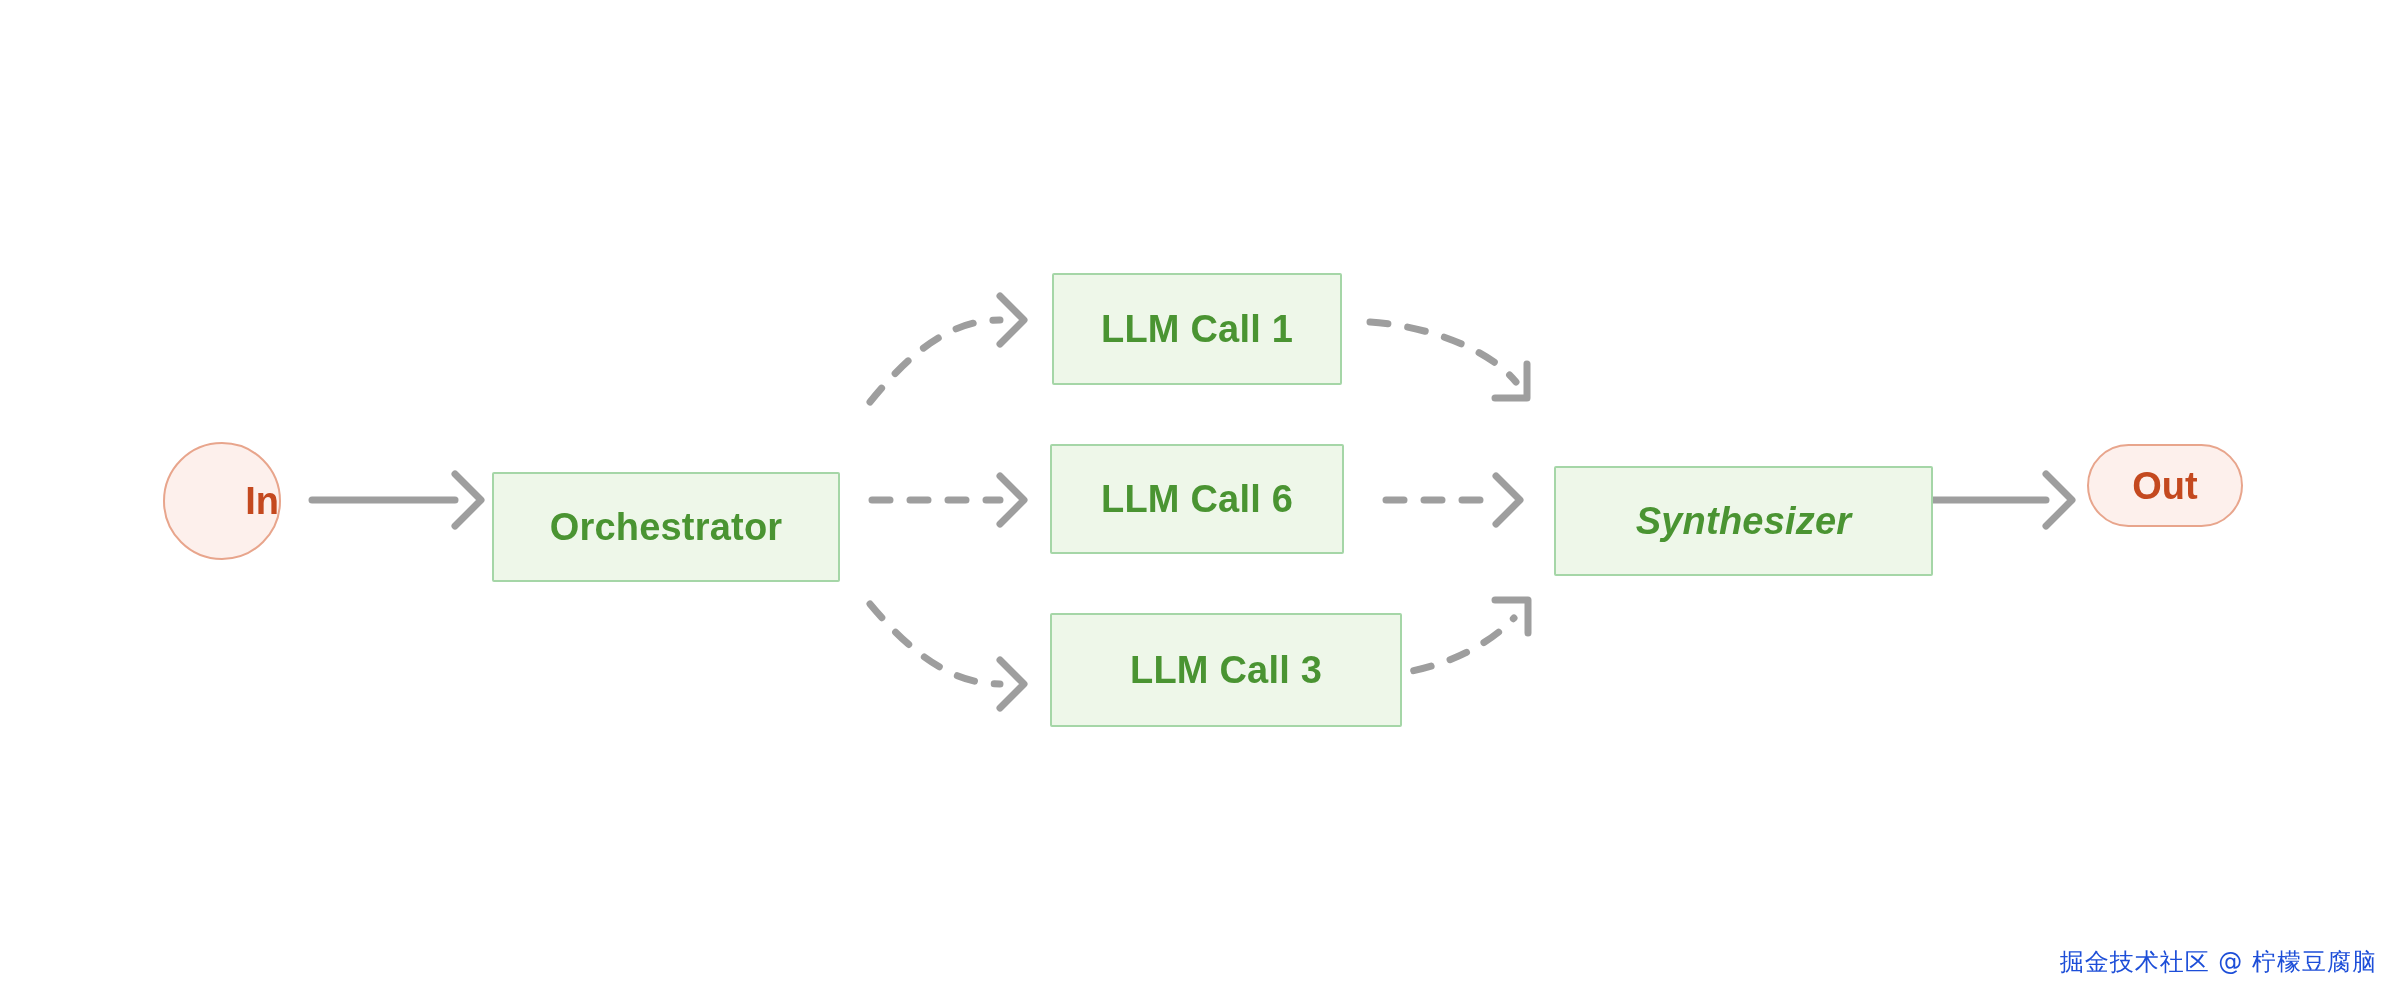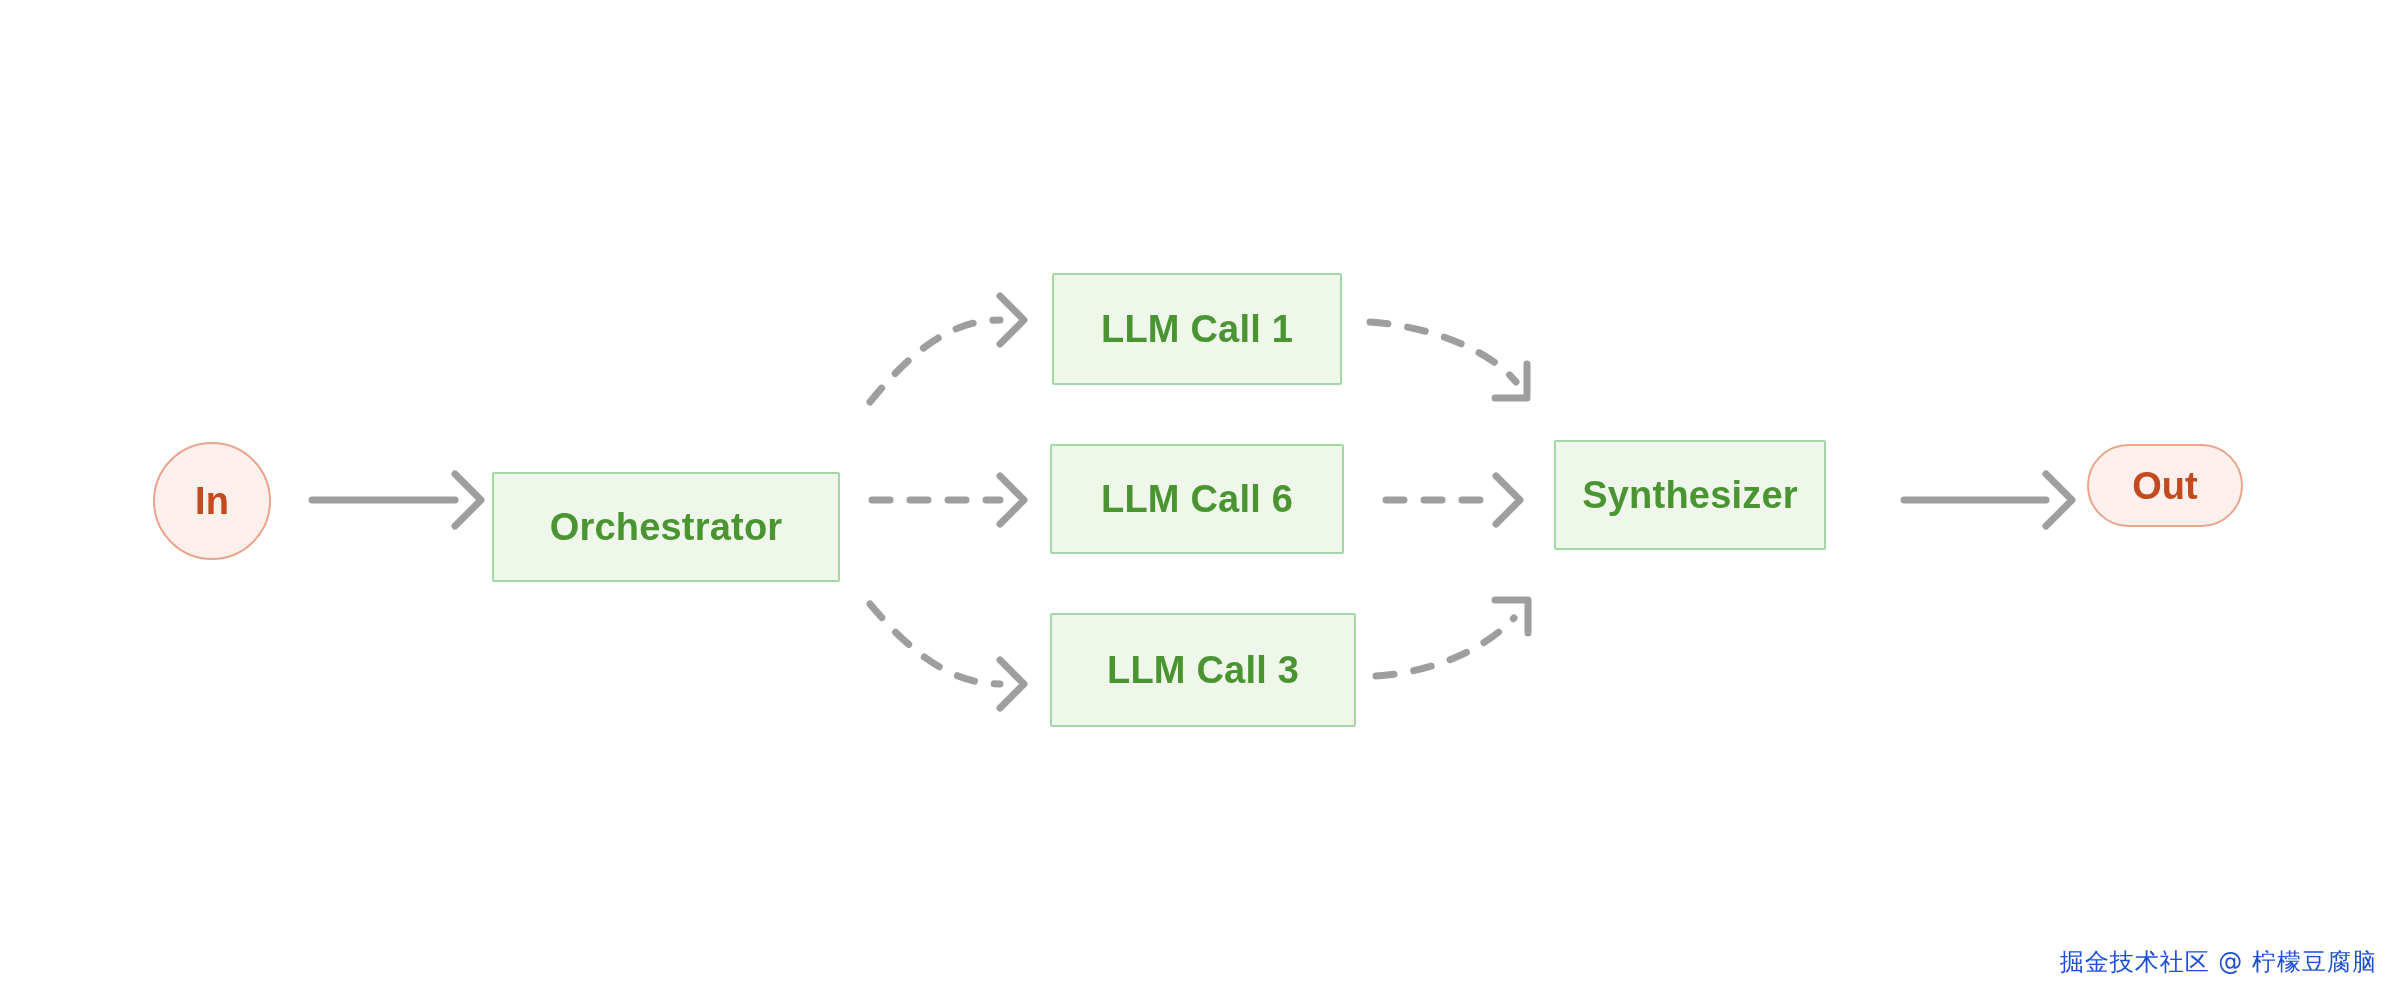--- a/index.html
+++ b/index.html
@@ -55,25 +55,26 @@
     border: 2px solid #e8a58c;
   }
   .term-label {
     color: #c4491f;
     font-size: 38px;
     font-weight: bold;
     line-height: 1;
     white-space: nowrap;
   }
   #node-in {
-    left: 153px;
+    left: 163px;
     top: 442px;
     width: 118px;
     height: 118px;
     border-radius: 50%;
+    justify-content: flex-end;
   }
   #node-out {
     left: 2087px;
     top: 444px;
     width: 156px;
     height: 83px;
     border-radius: 57px;
   }
   #node-orchestrator {
     left: 492px;
@@ -90,28 +91,29 @@
   }
   #node-llm2 {
     left: 1050px;
     top: 444px;
     width: 294px;
     height: 110px;
   }
   #node-llm3 {
     left: 1050px;
     top: 613px;
-    width: 306px;
+    width: 352px;
     height: 114px;
   }
   #node-synthesizer {
     left: 1554px;
-    top: 440px;
-    width: 272px;
+    top: 466px;
+    width: 379px;
     height: 110px;
+    font-style: italic;
   }
   #watermark {
     position: absolute;
     right: 24px;
     bottom: 22px;
     color: #1d4ed8;
     font-size: 24px;
     font-family: "DejaVu Sans", "Liberation Sans", sans-serif;
     letter-spacing: 1px;
     white-space: nowrap;

